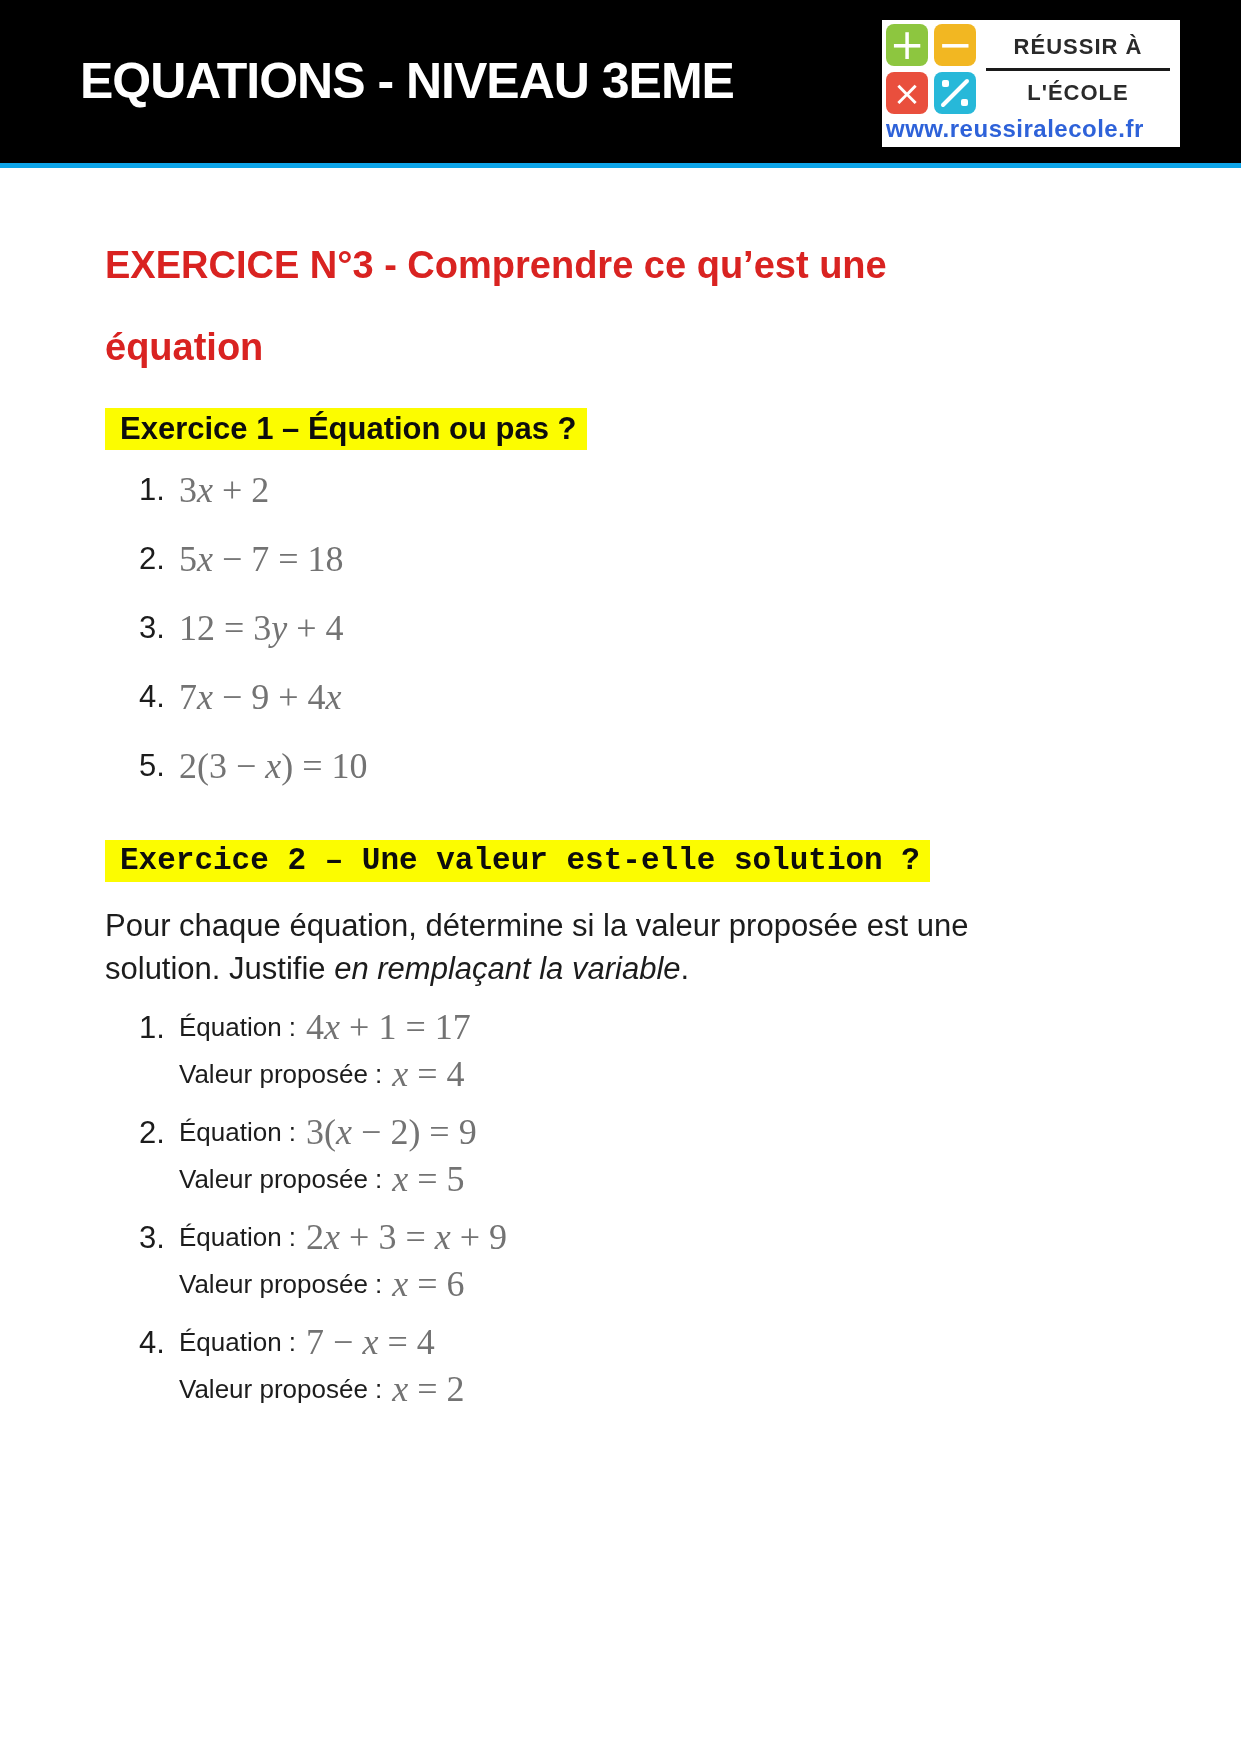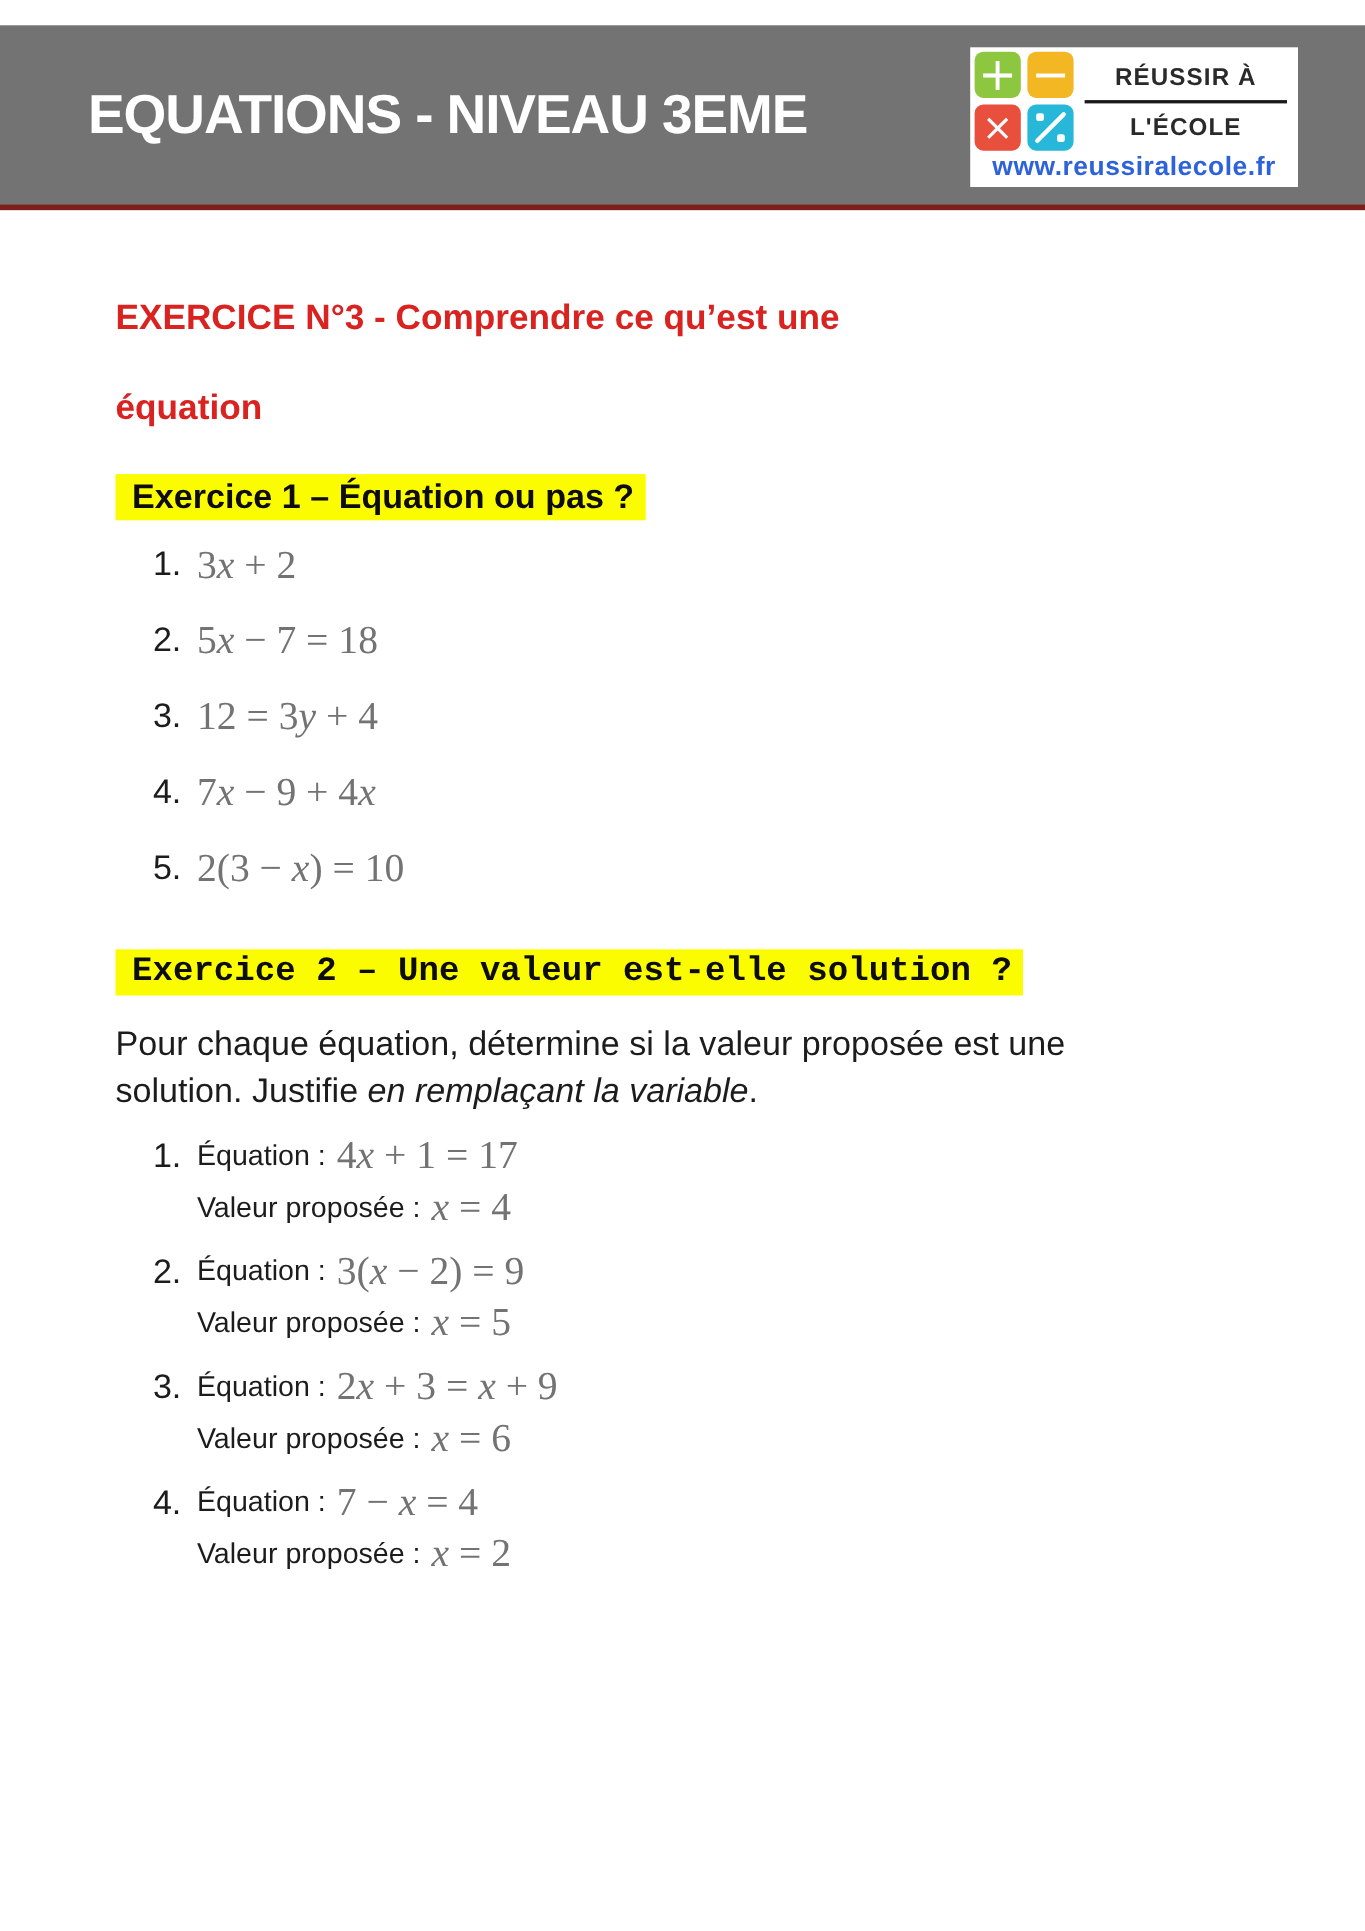--- a/index.html
+++ b/index.html
@@ -7,23 +7,22 @@
     width: 1241px; height: 1755px;
     background: #ffffff;
     font-family: "Liberation Sans", sans-serif;
     overflow: hidden;
   }
 
   
   .banner {
     position: relative;
     width: 100%; height: 168px;
-    background: #737373;
-    border-bottom: 5px solid #7f1d1d;
-    margin-top: 23px;
+    background: #000000;
+    border-bottom: 5px solid #0ea5e9;
   }
   .banner-title {
     position: absolute;
     left: 80px; top: 52px;
     font-size: 50px; font-weight: bold;
     letter-spacing: -1px;
     color: #ffffff;
     white-space: nowrap;
   }
   .logo-box {
@@ -63,35 +62,34 @@
     font-size: 22px; font-weight: bold;
     color: #2a2a2a; letter-spacing: 1px;
     white-space: nowrap;
   }
   .brand-divider {
     width: 100%; height: 3px;
     background: #1a1a1a;
     margin: 8px 0 9px 0;
   }
   .logo-site {
-    text-align: center;
     font-size: 24px; font-weight: bold;
     color: #2e62d9;
     letter-spacing: 0.5px;
     padding-bottom: 2px;
     white-space: nowrap;
   }
 
   
   .content { padding: 0 100px 0 105px; }
 
   .doc-title {
     margin-top: 56px;
     color: #d92321;
-    font-size: 32px; font-weight: bold;
+    font-size: 38px; font-weight: bold;
     line-height: 82px;
   }
   .doc-title div { white-space: nowrap; }
 
   .section-heading {
     display: inline-block;
     background: #fcfc00;
     color: #0d0d0d;
     font-size: 31px; font-weight: bold;
     line-height: 36px;

